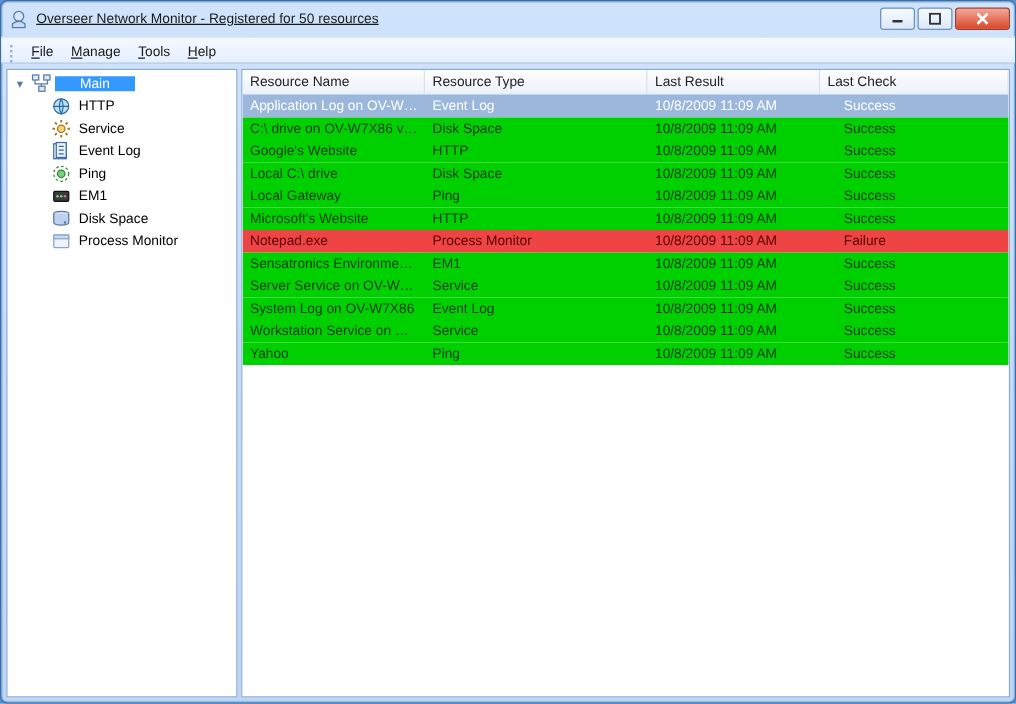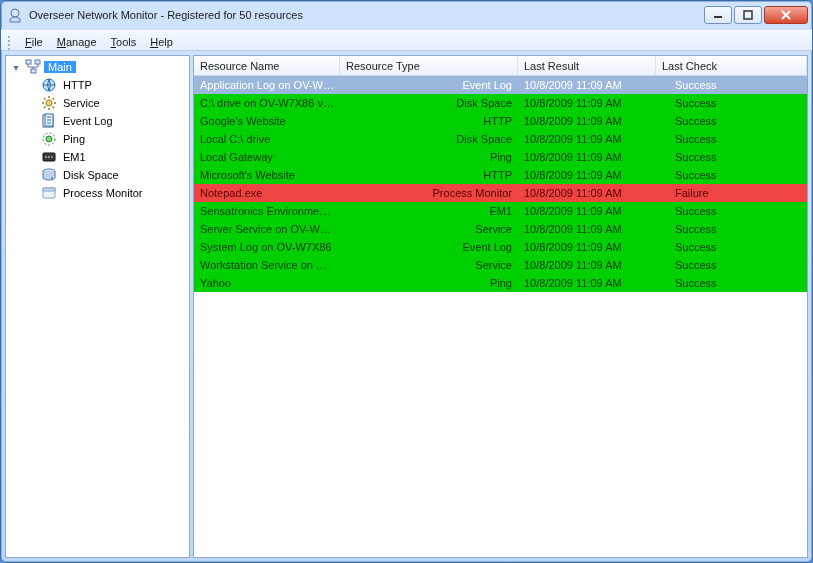--- a/index.html
+++ b/index.html
@@ -1,44 +1,44 @@
 <!DOCTYPE html>
 <html><head>
 <meta charset="utf-8">
 <style>
 * { box-sizing: border-box; margin: 0; padding: 0; font-family: "Segoe UI", Tahoma, sans-serif; font-size: 11px; }
 body { background: #5b8ed6; width: 813px; height: 563px; overflow: hidden; }
 .window { width: 813px; height: 563px; background: linear-gradient(#cfe3fb, #bcd6f5); border: 1px solid #3b6ea5; border-radius: 6px; display: flex; flex-direction: column; box-shadow: 0 0 0 1px #86aedf inset; }
-.titlebar { height: 28px; display: flex; align-items: center; padding: 0 4px 0 6px; font-size: 12px; color: #1a1a1a; }
+.titlebar { height: 28px; display: flex; align-items: center; padding: 0 4px 0 6px; font-size: 12px; color: #1a1a1a; text-decoration: underline; }
 .titlebar .title-icon { width: 16px; height: 16px; margin-right: 6px; display:flex; align-items:center; justify-content:center; }
 .titlebar .title-text { flex: 1; }
 .win-btns { display: flex; gap: 2px; }
 .win-btn { width: 28px; height: 18px; border: 1px solid #6f92c3; border-radius: 3px; background: linear-gradient(#f6fafe,#dce9f9); display:flex; align-items:center; justify-content:center; cursor:pointer; }
 .win-btn.close { background: linear-gradient(#f3a79a,#d9482b); border-color:#a43a25; color:#fff; width:44px;}
 .menubar { height: 22px; background: linear-gradient(#f4f9ff,#e5efff); border-top:1px solid #cfe0f6; border-bottom:1px solid #b8cde8; display:flex; align-items:flex-end; padding:0 4px; gap:2px; }
 .menubar .grip { width:6px; height:14px; margin:0 3px; border-left:2px dotted #9ab3d6; }
 .menu-item { padding: 2px 6px; color:#1a1a1a; cursor:pointer; }
 .menu-item u { text-decoration: underline; }
 .client { flex:1; display:flex; gap:3px; padding:4px; }
 .panel { background:#fff; border:1px solid #8aa9d3; }
 .tree { width:185px; overflow:auto; padding:2px; }
 .tree-node { display:flex; align-items:center; gap:3px; padding:1px 2px; white-space:nowrap; cursor:pointer; }
 .tree-node .exp { width:12px; height:12px; display:flex; align-items:center; justify-content:center; color:#5a78a5; font-size:10px; }
 .tree-node .ticon { width:16px; height:16px; display:flex; align-items:center; justify-content:center; }
 .tree-children { padding-left: 16px; }
-.tree-node.selected .lbl { background:#3399ff; color:#fff; padding:0 4px; }
+.tree-node.selected .lbl { background:#3399ff; color:#fff; padding:0 20px; }
 .tree-node .lbl { padding:0 3px; }
 .listview { flex:1; display:flex; flex-direction:column; overflow:hidden; }
 .lv-header { display:flex; background:linear-gradient(#fdfdfe,#ebf2fb); border-bottom:1px solid #c4d5ec; height:20px; flex-shrink:0; }
 .lv-header .col { border-right:1px solid #d6e2f1; padding:3px 6px; color:#222; cursor:pointer; display:flex; align-items:center; }
 .lv-body { flex:1; overflow:auto; background:#fff; }
 .lv-row { display:flex; height:18px; align-items:center; }
 .lv-row .cell { padding:1px 6px; white-space:nowrap; overflow:hidden; text-overflow:ellipsis; }
 .col-name { width:146px; }
-.col-type { width:178px;text-align:right; }
+.col-type { width:178px; }
 .col-check { width:151px; }
 .col-result { flex:1; }
 .status-success { background:#00d000; color:#003b00; }
 .status-failure { background:#ef4444; color:#5a0000; }
 .status-selected { background:#9bb8dc; color:#fff; }
 svg { display:block; }
 </style>
 </head>
 <body>
 

